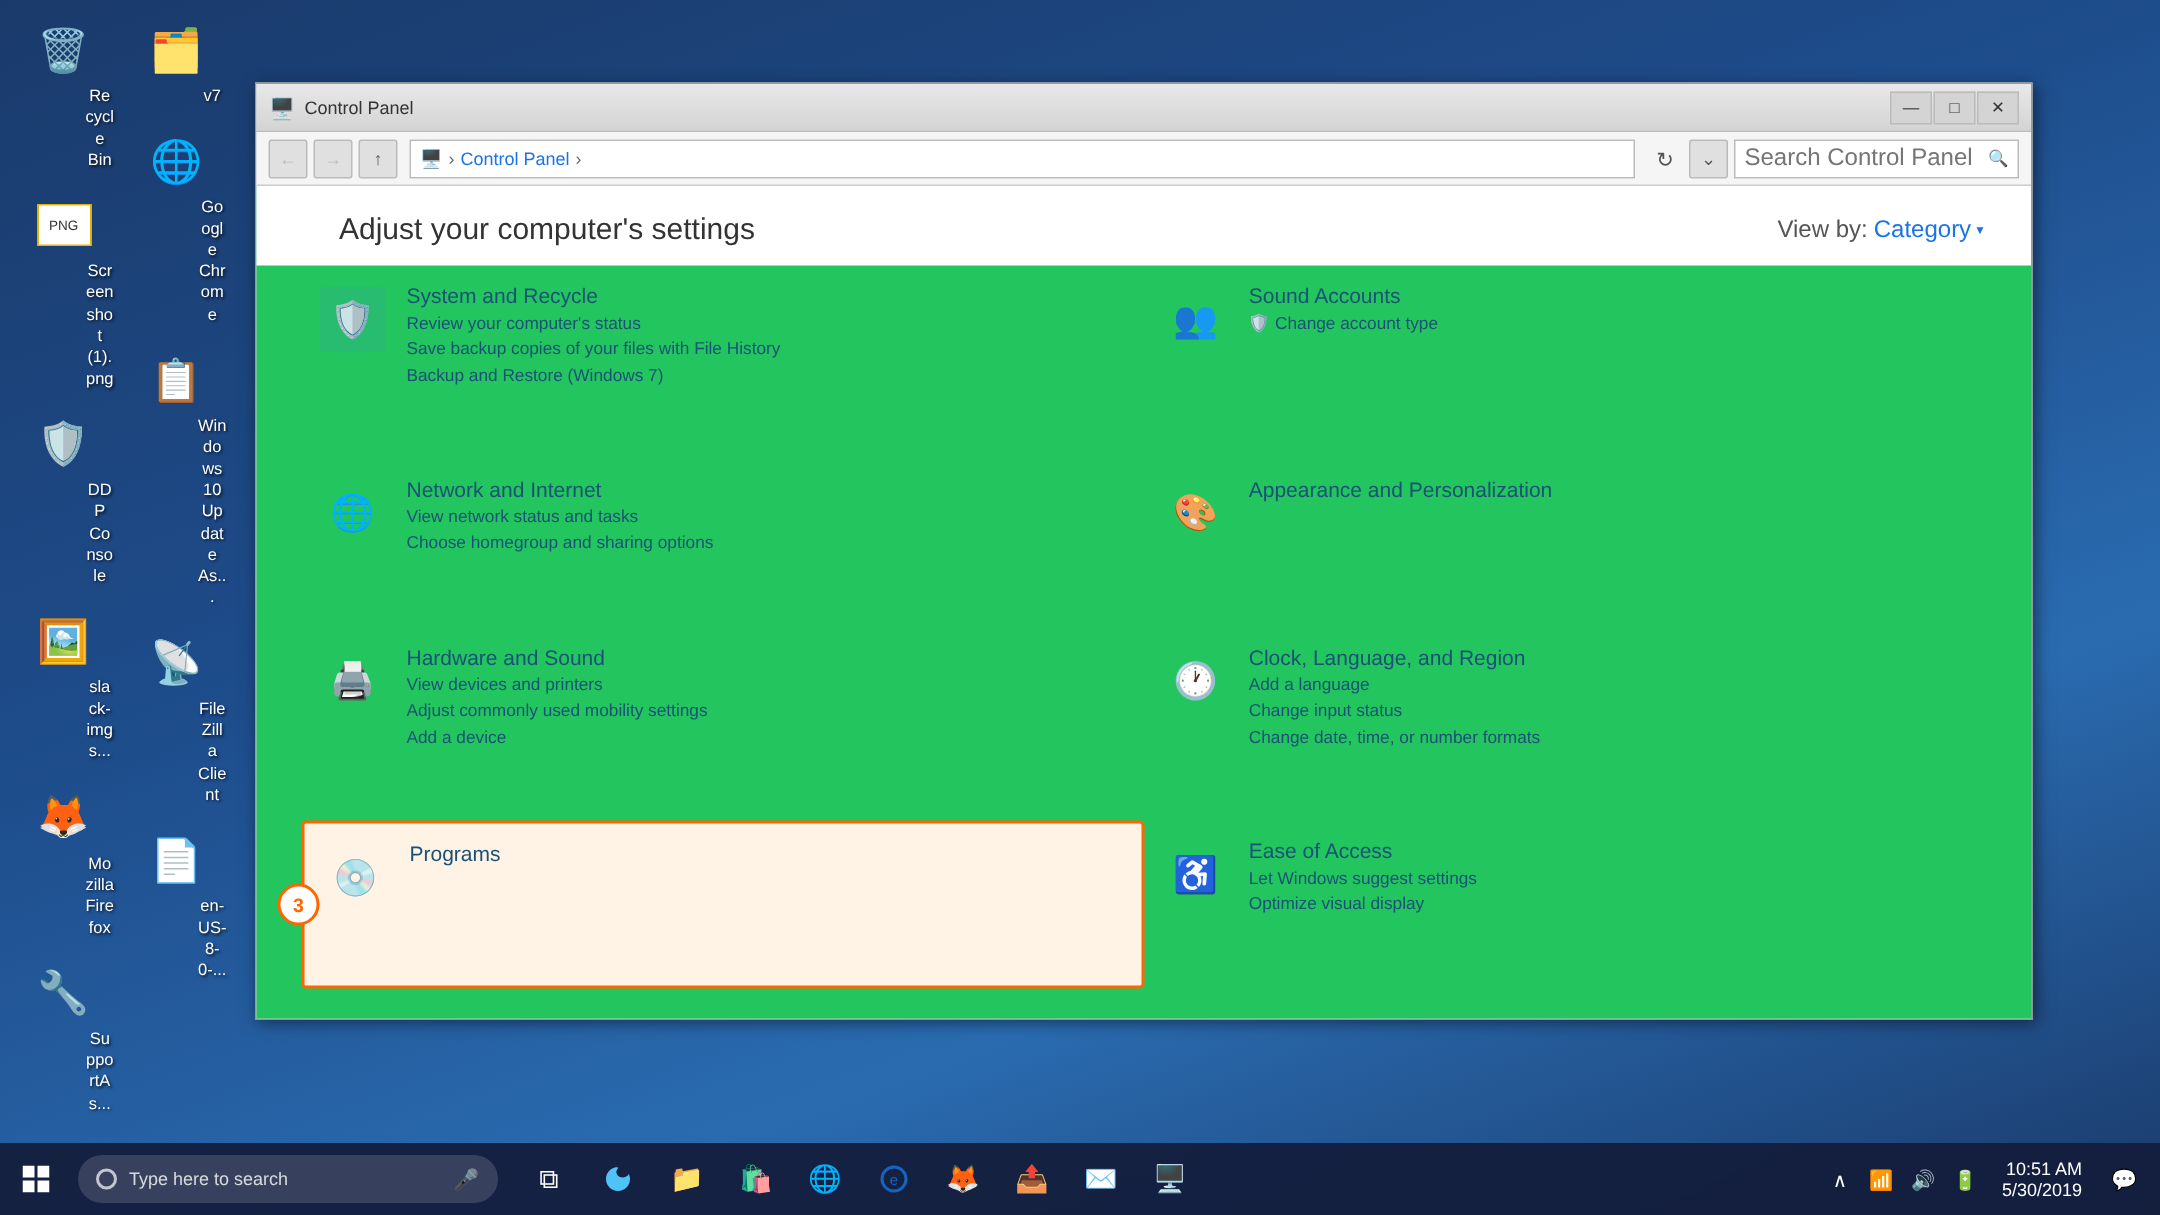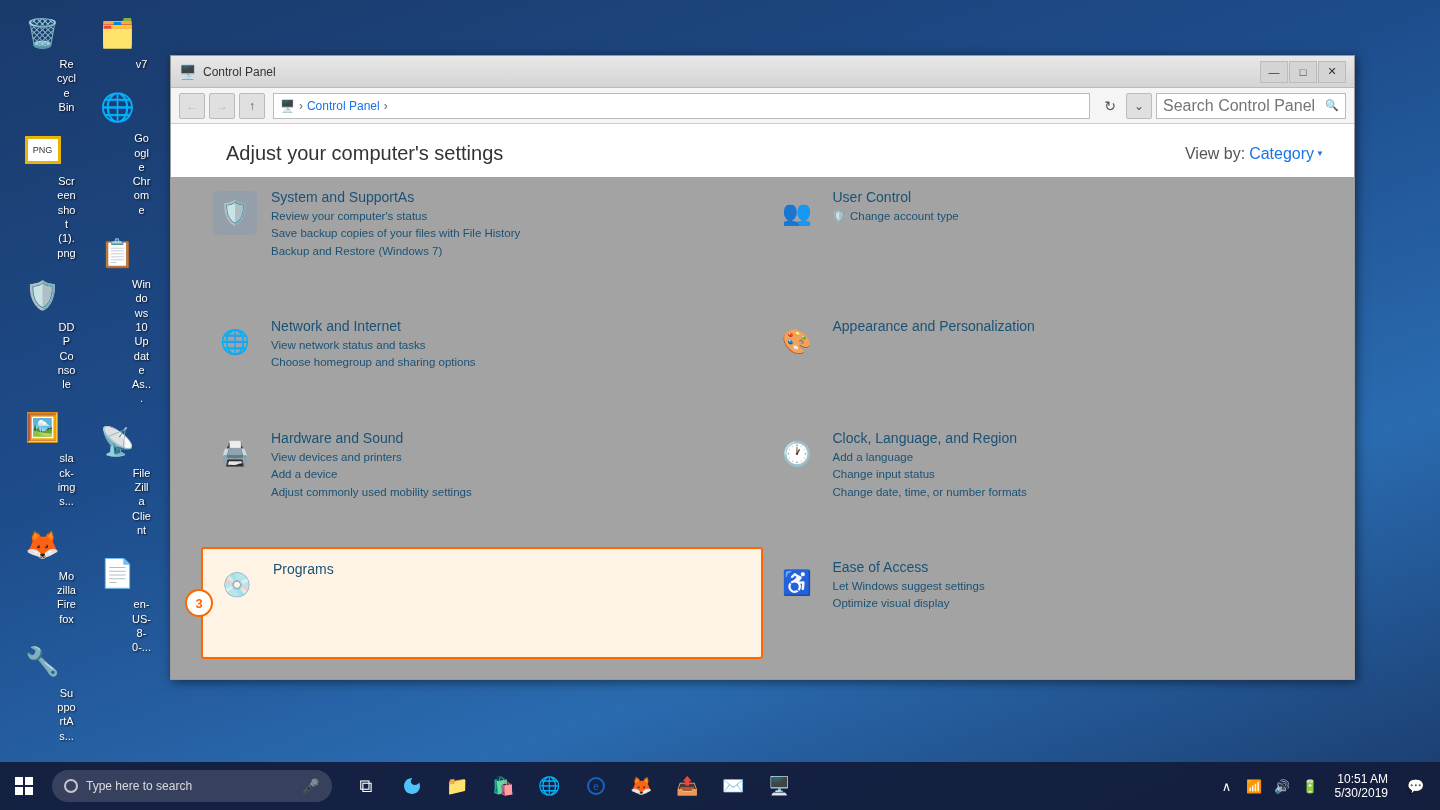--- a/index.html
+++ b/index.html
@@ -179,21 +179,21 @@
       align-items: center;
       justify-content: center;
       cursor: pointer;
       font-size: 14px;
       color: #555;
     }
 
     
     .cp-content {
       flex: 1;
-      background: #a3a3a3;
+      background: #22c55e;
       padding: 0;
       display: flex;
       flex-direction: column;
     }
 
     
     .page-header {
       padding: 18px 30px 12px 55px;
       display: flex;
       align-items: center;
@@ -386,21 +386,21 @@
       align-items: center;
       justify-content: center;
       cursor: pointer;
       color: white;
       font-size: 14px;
     }
     .screenshot-icon {
       width: 36px;
       height: 28px;
       background: white;
-      border: 3px solid #eab308;
+      border: 1px solid #eab308;
       display: flex;
       align-items: center;
       justify-content: center;
       font-size: 9px;
       color: #333;
     }
 
     
     .mic-icon {
       color: rgba(255,255,255,0.7);
@@ -505,35 +505,35 @@
     <div class="categories-grid">
 
       <div class="category-item">
         <div class="category-icon">
           <svg width="44" height="44" viewBox="0 0 44 44">
               <rect width="44" height="44" rx="4" fill="#4a90d9" opacity="0.15"></rect>
               <text x="22" y="30" font-size="24" text-anchor="middle">🛡️</text>
             </svg>
         </div>
         <div class="category-text">
-          <div class="category-name">System and SupportAs</div>
+          <div class="category-name">System and Recycle</div>
           <span class="category-link">Review your computer's status</span>
           <span class="category-link">Save backup copies of your files with File History</span>
           <span class="category-link">Backup and Restore (Windows 7)</span>
         </div>
       </div>
 
       <div class="category-item">
         <div class="category-icon">
           <svg width="44" height="44" viewBox="0 0 44 44">
               <text x="22" y="30" font-size="24" text-anchor="middle">👥</text>
             </svg>
         </div>
         <div class="category-text">
-          <div class="category-name">User Control</div>
+          <div class="category-name">Sound Accounts</div>
           <span class="category-link">🛡️ Change account type</span>
         </div>
       </div>
 
       <div class="category-item">
         <div class="category-icon">
           <svg width="44" height="44" viewBox="0 0 44 44">
               <text x="22" y="30" font-size="24" text-anchor="middle">🌐</text>
             </svg>
         </div>
@@ -557,22 +557,22 @@
 
       <div class="category-item">
         <div class="category-icon">
           <svg width="44" height="44" viewBox="0 0 44 44">
               <text x="22" y="30" font-size="24" text-anchor="middle">🖨️</text>
             </svg>
         </div>
         <div class="category-text">
           <div class="category-name">Hardware and Sound</div>
           <span class="category-link">View devices and printers</span>
+          <span class="category-link">Adjust commonly used mobility settings</span>
           <span class="category-link">Add a device</span>
-          <span class="category-link">Adjust commonly used mobility settings</span>
         </div>
       </div>
 
       <div class="category-item">
         <div class="category-icon">
           <svg width="44" height="44" viewBox="0 0 44 44">
               <text x="22" y="30" font-size="24" text-anchor="middle">🕐</text>
             </svg>
         </div>
         <div class="category-text">

